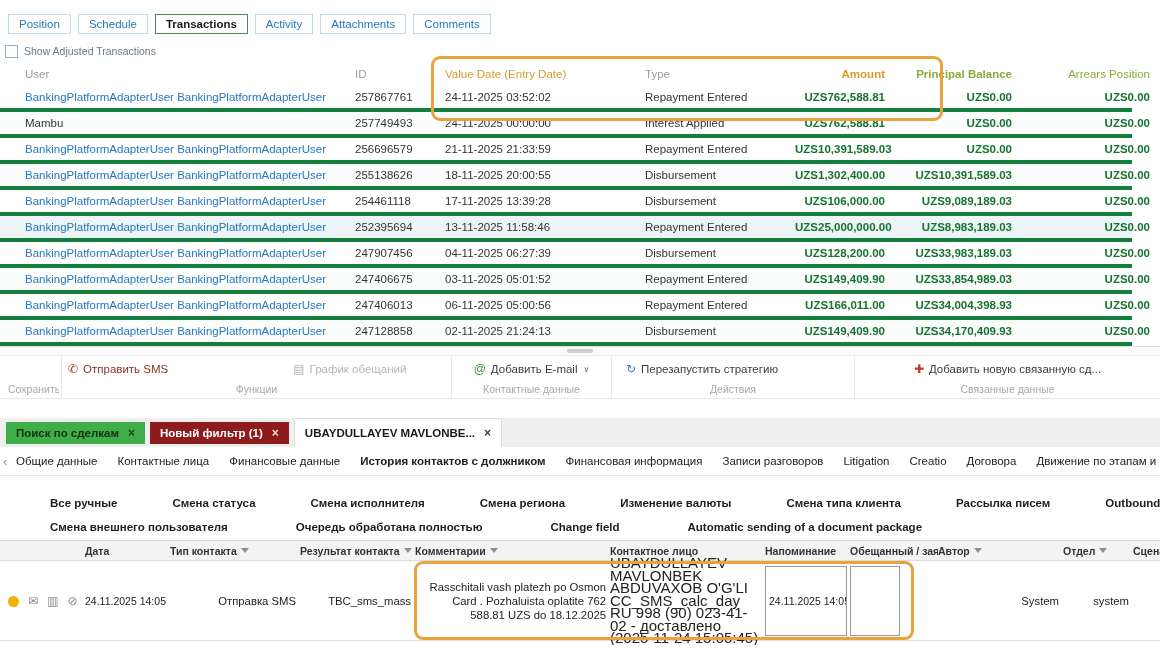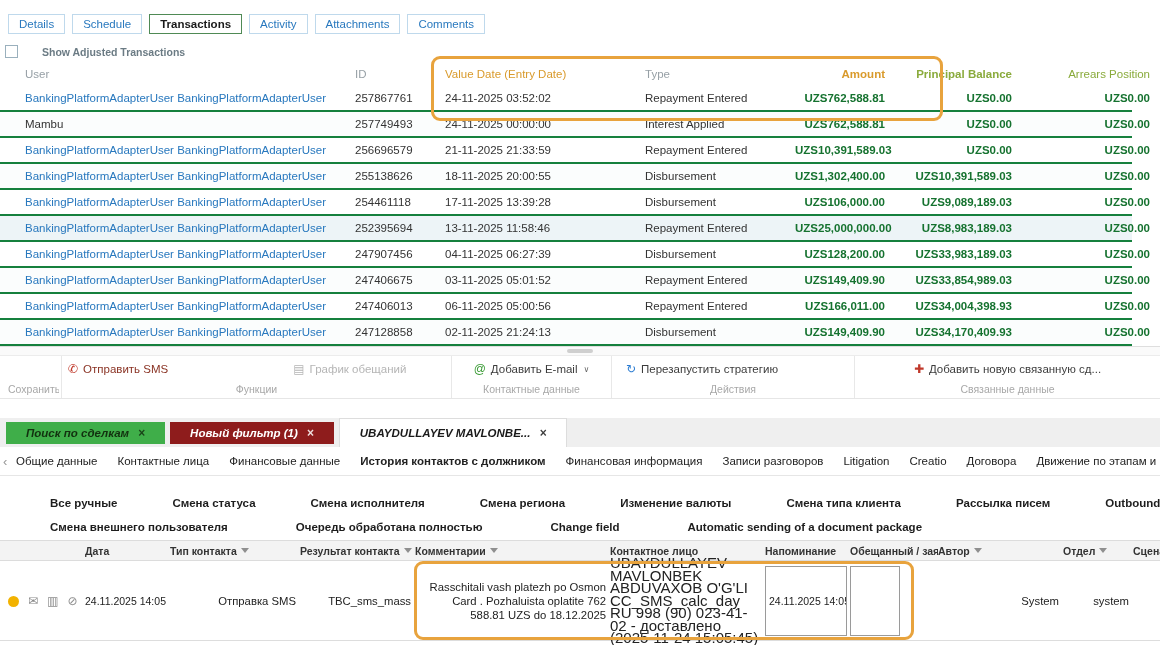--- a/index.html
+++ b/index.html
@@ -4,29 +4,29 @@
 <style>
   html,body{margin:0;padding:0;background:#fff;}
   body{font-family:"Liberation Sans","DejaVu Sans",sans-serif;}
   #app{position:relative;width:1160px;height:649px;background:#fff;overflow:hidden;}
 
   
   #top-tabs{position:absolute;top:14px;left:8px;display:flex;gap:7px;}
   .tab-chip{font-size:11.5px;color:#2878be;border:1px solid #bfd9ec;background:#fff;padding:3px 10px;cursor:pointer;white-space:nowrap;}
   .tab-chip.active{color:#1a1a1a;border:1px solid #4f8a55;font-weight:bold;}
 
-  #adj-row{position:absolute;top:45px;left:5px;display:flex;align-items:flex-end;gap:24px;font-weight:bold;}
+  #adj-row{position:absolute;top:45px;left:5px;display:flex;align-items:flex-start;gap:6px;}
   #adj-box{width:11px;height:11px;border:1px solid #9ab0bd;background:#fff;}
   #adj-label{font-size:10.5px;color:#6b7b84;}
 
   
   #tx{position:absolute;top:62px;left:0;width:1160px;}
   .tx-grid{display:grid;grid-template-columns:330px 90px 200px 150px 110px 127px 128px;padding-left:25px;box-sizing:border-box;width:1132px;}
   #tx-head{height:24px;align-items:center;}
-  .tx-row{height:26px;align-items:center;border-bottom:2px solid #15803d;background:#fff;cursor:pointer;}
+  .tx-row{height:26px;align-items:center;border-bottom:4px solid #15803d;background:#fff;cursor:pointer;}
   .tx-row.alt{background:#fbfdfd;}
   .tx-row.sel{background:#edf4f7;}
   .tx-cell{font-size:11.5px;color:#333;overflow:hidden;white-space:nowrap;}
   .tx-cell.r{text-align:right;padding-right:20px;font-weight:bold;}
   .tx-cell.r3{text-align:right;padding-right:10px;}
   .h{font-size:11.5px;cursor:pointer;}
   .h.gray{color:#97a0a6;}
   .h.orange{color:#d99a2b;}
   .h.green{color:#8aab3c;}
   .link{color:#2878be;}
@@ -48,21 +48,21 @@
   .tb-btns{display:flex;align-items:center;height:20px;}
   .tb-btn{display:flex;align-items:center;gap:5px;font-size:11.5px;color:#3c3c3c;cursor:pointer;white-space:nowrap;}
   .tb-btn.disabled{color:#b5b5b5;cursor:default;}
   .tb-icon{font-size:12px;line-height:12px;}
   .caret{font-size:8px;color:#666;margin-left:1px;}
   .tb-caption{font-size:10.5px;color:#a8a8a8;text-align:center;height:14px;line-height:14px;white-space:nowrap;overflow:hidden;}
   .tb-caption.left{text-align:left;padding-left:6px;}
 
   
   #ws-tabs{position:absolute;top:418px;left:0;width:1160px;height:29px;background:#efefef;display:flex;align-items:center;gap:5px;padding-left:6px;box-sizing:border-box;}
-  .ws-tab{display:flex;align-items:center;gap:9px;font-size:11.5px;padding:4px 20px;cursor:pointer;white-space:nowrap;font-style:italic;}
+  .ws-tab{display:flex;align-items:center;gap:9px;font-size:11.5px;padding:4px 10px;cursor:pointer;white-space:nowrap;}
   .ws-tab.green{background:#3fae49;color:#12310f;font-weight:bold;}
   .ws-tab.red{background:#8e1c1c;color:#fff;font-weight:bold;}
   .ws-tab.active{background:#fff;color:#1a1a1a;font-weight:bold;height:29px;box-sizing:border-box;border:1px solid #ddd;border-bottom:none;}
   .ws-close{font-size:12px;opacity:.85;cursor:pointer;}
 
   
   #section-tabs{position:absolute;top:447px;left:0;width:1160px;height:29px;display:flex;align-items:center;gap:20px;padding-left:16px;box-sizing:border-box;background:#fff;border-bottom:1px solid #e6e6e6;overflow:hidden;white-space:nowrap;}
   #chev-left{position:absolute;left:3px;top:454px;font-size:13px;color:#999;cursor:pointer;z-index:5;}
   .sec-tab{font-size:11.5px;color:#222;cursor:pointer;}
   .sec-tab.active{font-weight:bold;}
@@ -90,21 +90,21 @@
   #promised-box{width:50px;}
   .pl28{padding-left:28px;}
   .pl12{padding-left:12px;}
 </style>
 </head>
 <body>
 
 <div id="app">
 
   <div id="top-tabs">
-      <div class="tab-chip">Details</div>
+      <div class="tab-chip">Position</div>
       <div class="tab-chip">Schedule</div>
       <div class="tab-chip active">Transactions</div>
       <div class="tab-chip">Activity</div>
       <div class="tab-chip">Attachments</div>
       <div class="tab-chip">Comments</div>
     </div>
 
   <div id="adj-row">
     <div id="adj-box"></div>
     <div id="adj-label">Show Adjusted Transactions</div>

